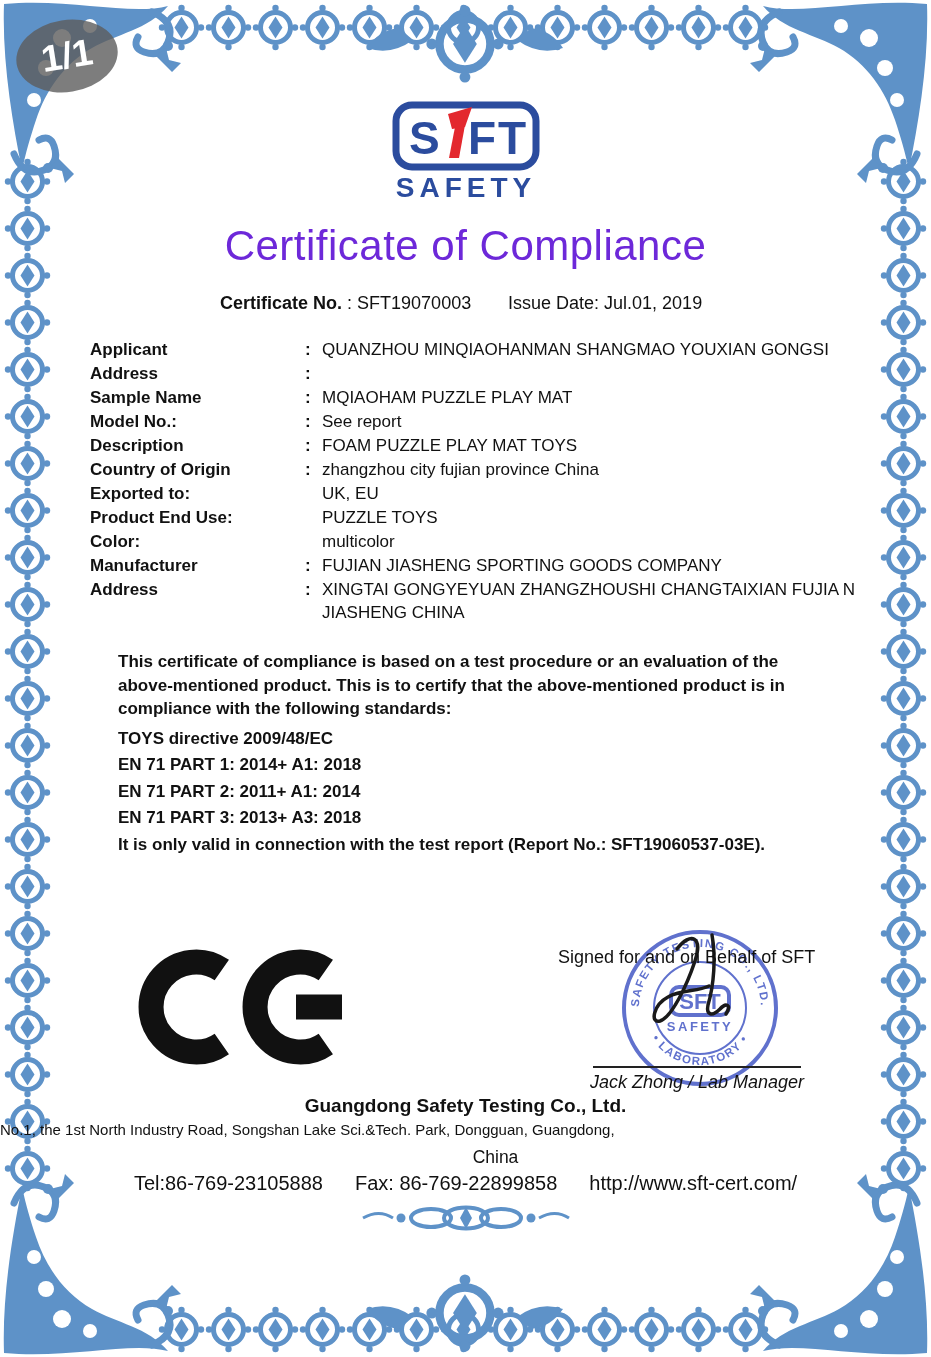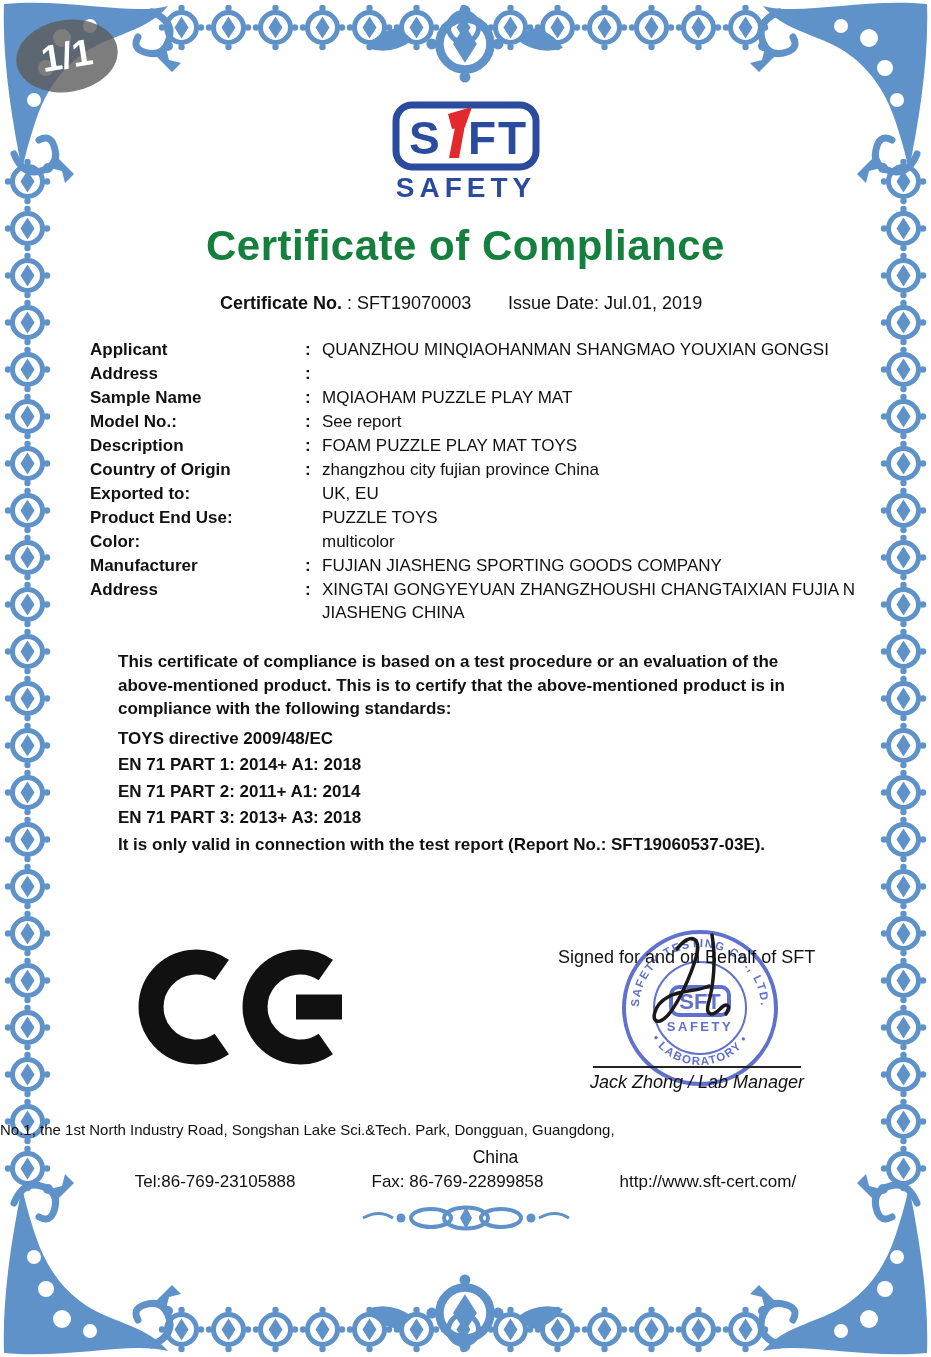--- a/index.html
+++ b/index.html
@@ -9,41 +9,41 @@
   }
   .frame{position:absolute;left:0;top:0;width:931px;height:1357px;pointer-events:none;z-index:1;}
   .content{position:absolute;left:0;top:0;width:931px;height:1357px;z-index:2;}
   .page-badge{
     position:absolute;left:16px;top:20px;width:102px;height:72px;border-radius:50%;
     background:rgba(92,92,92,0.80);color:#fff;font-size:37px;font-weight:600;
     display:flex;align-items:center;justify-content:center;transform:rotate(-9deg);z-index:5;
   }
   .logo-wrap{position:absolute;left:50%;top:100px;transform:translateX(-50%);}
   .doc-title{position:absolute;top:222px;left:0;width:100%;text-align:center;
-    font-size:42px;font-weight:bold;letter-spacing:0.5px;color:#15803d;}
+    font-size:42px;font-weight:normal;letter-spacing:0.5px;color:#6d28d9;}
   .certline{position:absolute;top:293px;left:0;width:100%;height:24px;font-size:18px;}
   .cno{position:absolute;left:220px;}
   .cdate{position:absolute;left:508px;}
   .b{font-weight:bold;}
   .fields{position:absolute;left:90px;top:338px;width:772px;}
   .frow{display:grid;grid-template-columns:215px 17px 1fr;font-size:17px;line-height:23px;margin-bottom:1px;}
   .frow .lbl,.frow .col{font-weight:bold;}
   .statement{position:absolute;left:118px;top:650px;width:706px;font-size:17px;
     font-weight:bold;line-height:23.5px;}
   .standards{margin-top:7px;}
   .standard{margin-top:4.5px;line-height:22px;}
   .ce-wrap{position:absolute;left:138px;top:940px;}
   .signed-for{position:absolute;left:558px;top:947px;font-size:18px;z-index:4;}
   .stamp-wrap{position:absolute;left:619px;top:927px;z-index:3;}
   .sig-line{position:absolute;left:593px;top:1066px;width:208px;border-top:2px solid #222;z-index:4;}
   .signatory{position:absolute;left:587px;top:1072px;width:220px;text-align:center;font-size:18px;z-index:4;font-style:italic;}
   .f-company{position:absolute;top:1095px;left:0;width:100%;text-align:center;font-size:19px;font-weight:bold;}
   .f-addr1{position:absolute;top:1121px;left:0;width:100%;text-align:left;font-size:15px;}
   .f-addr2{position:absolute;top:1147px;left:0;width:100%;text-align:center;font-size:17.5px;padding-left:30px;}
-  .f-contact{position:absolute;top:1172px;left:0;width:100%;display:flex;justify-content:center;gap:76px;font-size:17px;}
+  .f-contact{position:absolute;top:1172px;left:0;width:100%;display:flex;justify-content:center;gap:32px;font-size:20px;}
   .divider-wrap{position:absolute;top:1204px;left:0;width:100%;text-align:center;}
   .sr{position:absolute;width:1px;height:1px;overflow:hidden;clip:rect(0 0 0 0);white-space:nowrap;}
 </style>
 </head>
 <body>
 
 <div class="page">
 
   <svg class="frame" width="931" height="1357" viewBox="0 0 931 1357" xmlns="http://www.w3.org/2000/svg">
     <defs>
@@ -281,20 +281,21 @@
         <g>
           <path d="M58,22 C72,4 84,10 76,34 C68,58 53,90 41,94 C31,97 34,78 49,70 C63,62 78,65 90,59" fill="none" stroke="#1a1a1a" stroke-width="3.5" stroke-linecap="round"></path>
           <path d="M93,8 C97,30 95,58 89,78 C87,88 93,90 101,82 C107,75 113,78 107,87" fill="none" stroke="#1a1a1a" stroke-width="3.5" stroke-linecap="round"></path>
         </g>
       </svg>
     </div>
 
     <div class="sig-line"></div>
     <div class="signatory">Jack Zhong / Lab Manager</div>
 
+    <div class="f-company">Guangdong Safety Testing Co., Ltd.</div>
     <div class="f-addr1">No.1, the 1st North Industry Road, Songshan Lake Sci.&amp;Tech. Park, Dongguan, Guangdong,</div>
     <div class="f-addr2">China</div>
     <div class="f-contact">
       <span>Tel:86-769-23105888</span>
       <span>Fax: 86-769-22899858</span>
       <span>http://www.sft-cert.com/</span>
     </div>
 
     <div class="divider-wrap">
       <svg width="210" height="28" viewBox="0 0 210 28" xmlns="http://www.w3.org/2000/svg">

